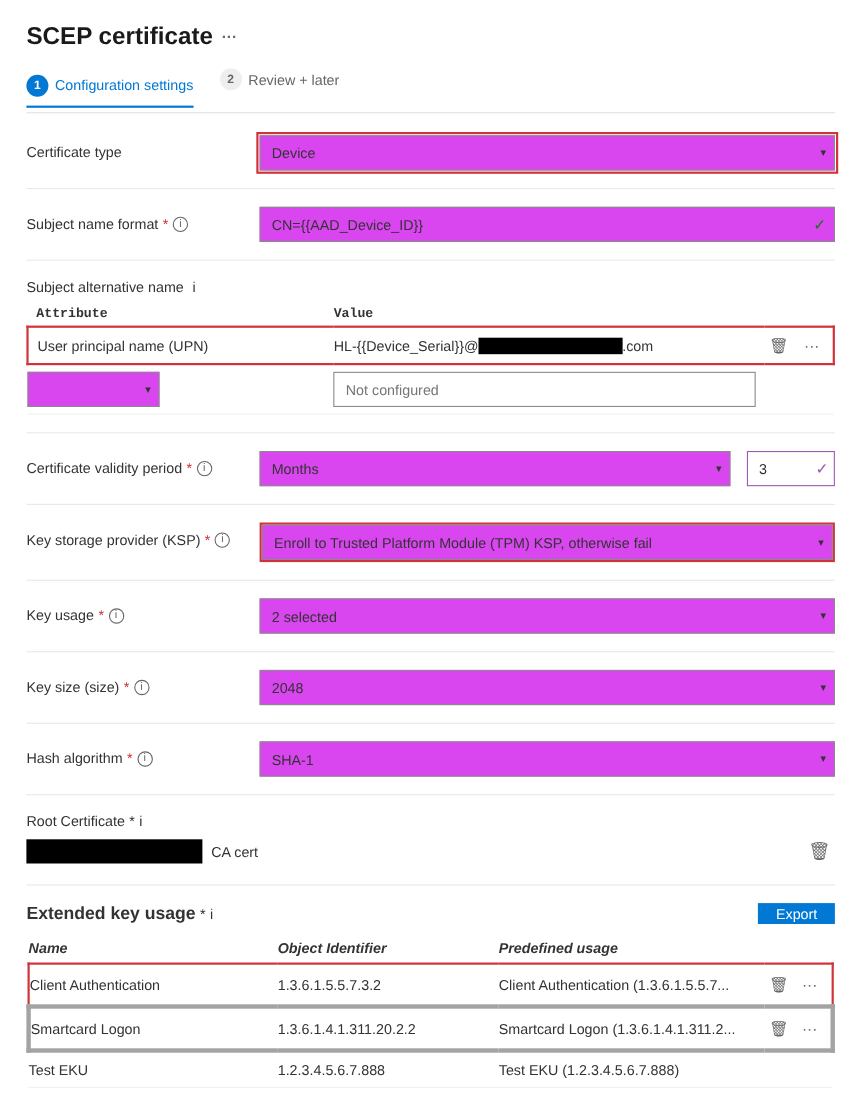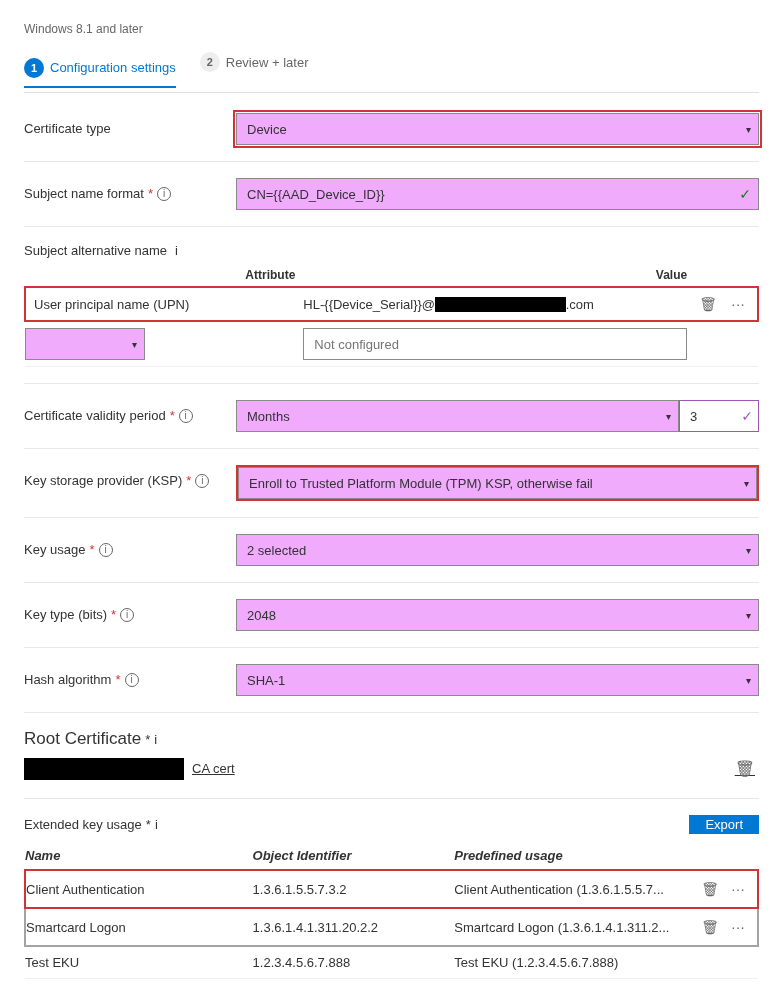--- a/index.html
+++ b/index.html
@@ -107,21 +107,21 @@
       display: flex;
       align-items: center;
     }
     .select-box {
       width: 100%;
       height: 32px;
       border: 1px solid #8a8a8a;
       padding: 0 28px 0 10px;
       font-size: 13px;
       appearance: none;
-      background: #f0abfc;
+      background: #d946ef;
       cursor: pointer;
       color: #333;
     }
     .chevron-down {
       position: absolute;
       right: 8px;
       pointer-events: none;
       font-size: 10px;
       color: #333;
     }
@@ -147,26 +147,27 @@
       margin-bottom: 6px;
       display: flex;
       align-items: center;
       gap: 8px;
     }
     .san-table {
       width: 100%;
       border-collapse: collapse;
     }
     .san-table th {
-      text-align: right;
+      text-align: left;
       font-size: 12px;
       font-weight: 600;
       color: #333;
       padding: 4px 8px 4px 0;
       border-bottom: 1px solid #e0e0e0;
+      font-family: Liberation Mono, monospace;
     }
     .san-table td {
       padding: 6px 8px 6px 0;
       font-size: 13px;
       vertical-align: middle;
     }
     .san-row td {
       border-bottom: 1px solid #f0f0f0;
     }
     .san-actions {
@@ -179,38 +180,37 @@
       border: none;
       cursor: pointer;
       color: #666;
       font-size: 14px;
       padding: 2px 4px;
     }
     
     .validity-row {
       display: flex;
       align-items: center;
-      gap: 0;
+      gap: 15px;
     }
     .validity-select {
       flex: 1;
     }
     .validity-number {
       width: 80px;
     }
     .validity-number .input-box {
       border-color: #9b59b6;
     }
     
     .root-cert-row {
       display: flex;
       align-items: center;
       gap: 8px;
       margin-bottom: 4px;
-      text-decoration: underline;
     }
     .black-box {
       background: #000;
       height: 22px;
       width: 160px;
       display: inline-block;
     }
     .link-btn {
       color: #0078d4;
       background: none;
@@ -260,21 +260,24 @@
     .col-action { width: 6%; }
     .divider { border: none; border-top: 1px solid #e8e8e8; margin: 8px 0 16px 0; }
     .ksp-highlighted {
       border: 2px solid #d13438;
     }
   </style>
 </head>
 <body>
 
 <div style="margin-bottom: 4px;">
-  <div class="page-subtitle">Windows 8.1 and later</div>
+  <div class="page-title">
+    <span>SCEP certificate</span>
+    <span style="font-size:14px;color:#666;cursor:pointer;">···</span>
+  </div>
 </div>
 
 <div class="wizard-steps">
   <div class="step active">
     <div class="step-circle">1</div>
     <span>Configuration settings</span>
   </div>
   <div class="step">
     <div class="step-circle">2</div>
     <span>Review + later</span>
@@ -423,21 +426,21 @@
       </select>
       <span class="chevron-down">▾</span>
     </div>
   </div>
 </div>
 
 <hr class="divider">
 
 <div class="form-row">
   <div class="form-label">
-    <span>Key type (bits)</span>
+    <span>Key size (size)</span>
     <span class="required"> *</span>
     <span class="info-icon">i</span>
   </div>
   <div class="form-control">
     <div class="select-wrapper">
       <select class="select-box">
         <option>2048</option>
         <option>1024</option>
         <option>4096</option>
       </select>
@@ -462,37 +465,37 @@
       </select>
       <span class="chevron-down">▾</span>
     </div>
   </div>
 </div>
 
 <hr class="divider">
 
 <div class="form-section">
   <div style="display:flex;align-items:center;gap:4px;margin-bottom:8px;">
-    <span style="font-size:17px;font-weight:400;">Root Certificate</span>
+    <span style="font-size:13px;font-weight:400;">Root Certificate</span>
     <span class="required">*</span>
     <span class="info-icon">i</span>
   </div>
   <div class="root-cert-row">
     <span class="black-box"></span>
     <span style="font-size:13px;">CA cert</span>
     <div style="flex:1;"></div>
     <button class="icon-btn" title="Delete" style="font-size:16px;">🗑</button>
   </div>
 </div>
 
 <hr class="divider">
 
 <div class="eku-header">
   <div style="display:flex;align-items:center;gap:4px;">
-    <span style="font-size:13px;font-weight:400;">Extended key usage</span>
+    <span style="font-size:16px;font-weight:700;">Extended key usage</span>
     <span class="required">*</span>
     <span class="info-icon">i</span>
   </div>
   <button class="export-btn">Export</button>
 </div>
 
 <table class="eku-table">
   <thead>
     <tr>
       <th class="col-name">Name</th>
@@ -507,21 +510,21 @@
       <td>Client Authentication</td>
       <td>1.3.6.1.5.5.7.3.2</td>
       <td>Client Authentication (1.3.6.1.5.5.7...</td>
       <td>
         <div style="display:flex;gap:4px;">
           <button class="icon-btn">🗑</button>
           <button class="icon-btn">···</button>
         </div>
       </td>
     </tr>
-    <tr style="border:2px solid #a3a3a3;">
+    <tr style="border:4px solid #a3a3a3;">
       <td>Smartcard Logon</td>
       <td>1.3.6.1.4.1.311.20.2.2</td>
       <td>Smartcard Logon (1.3.6.1.4.1.311.2...</td>
       <td>
         <div style="display:flex;gap:4px;">
           <button class="icon-btn">🗑</button>
           <button class="icon-btn">···</button>
         </div>
       </td>
     </tr>

